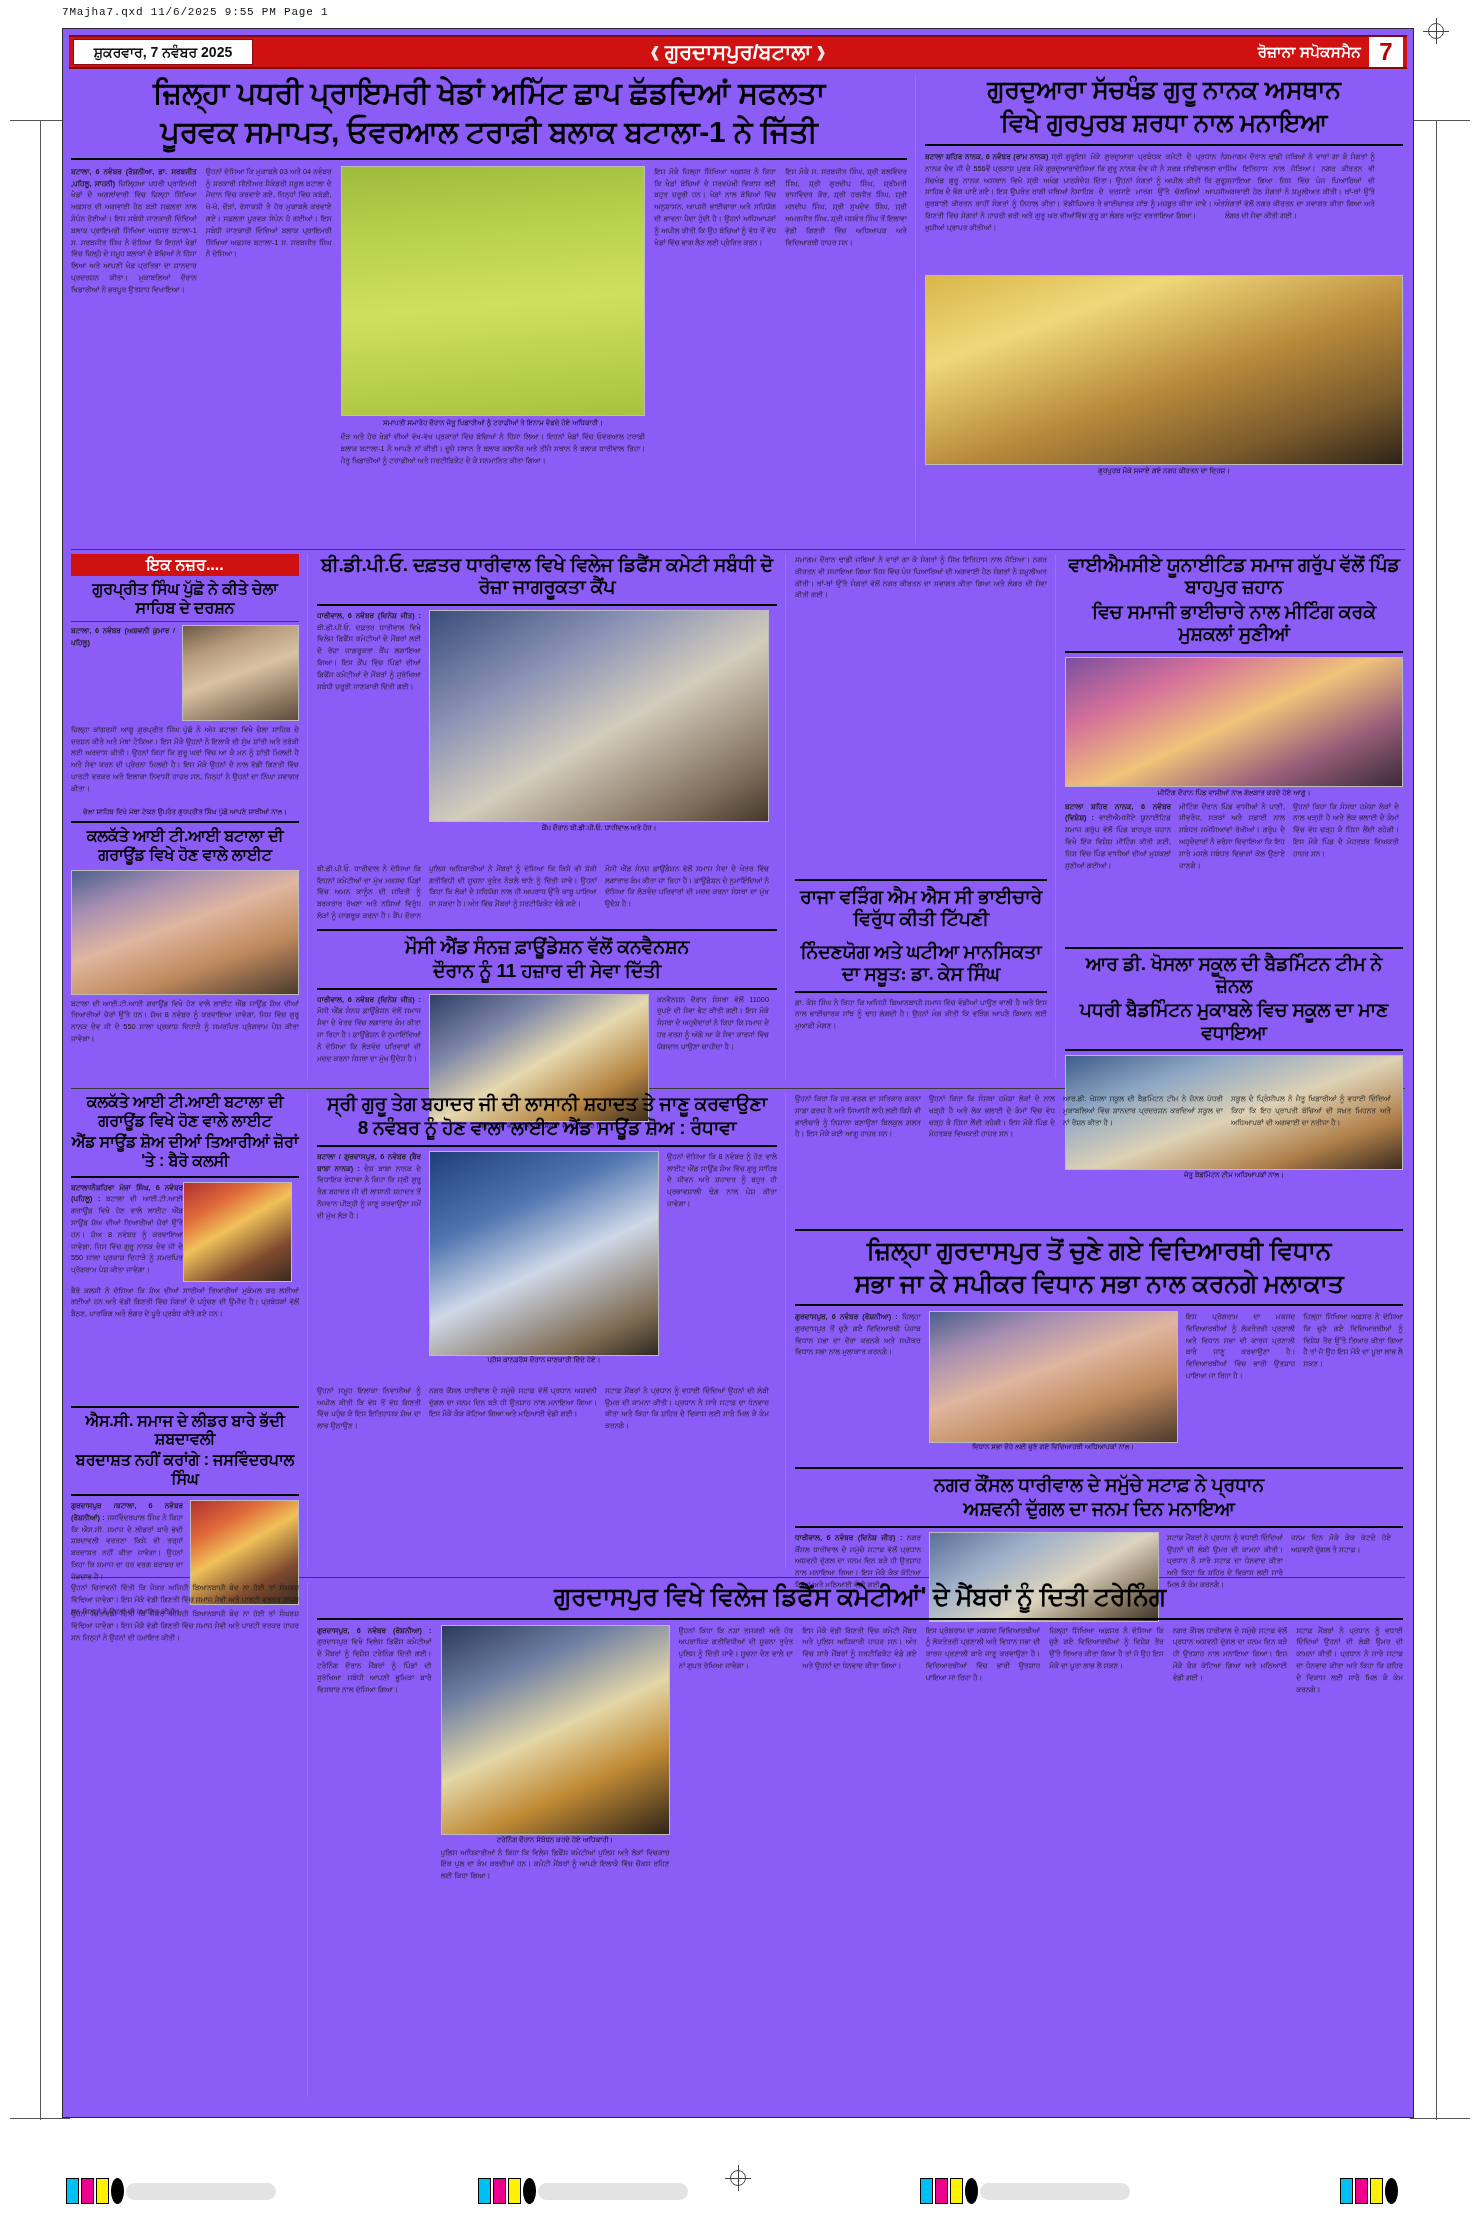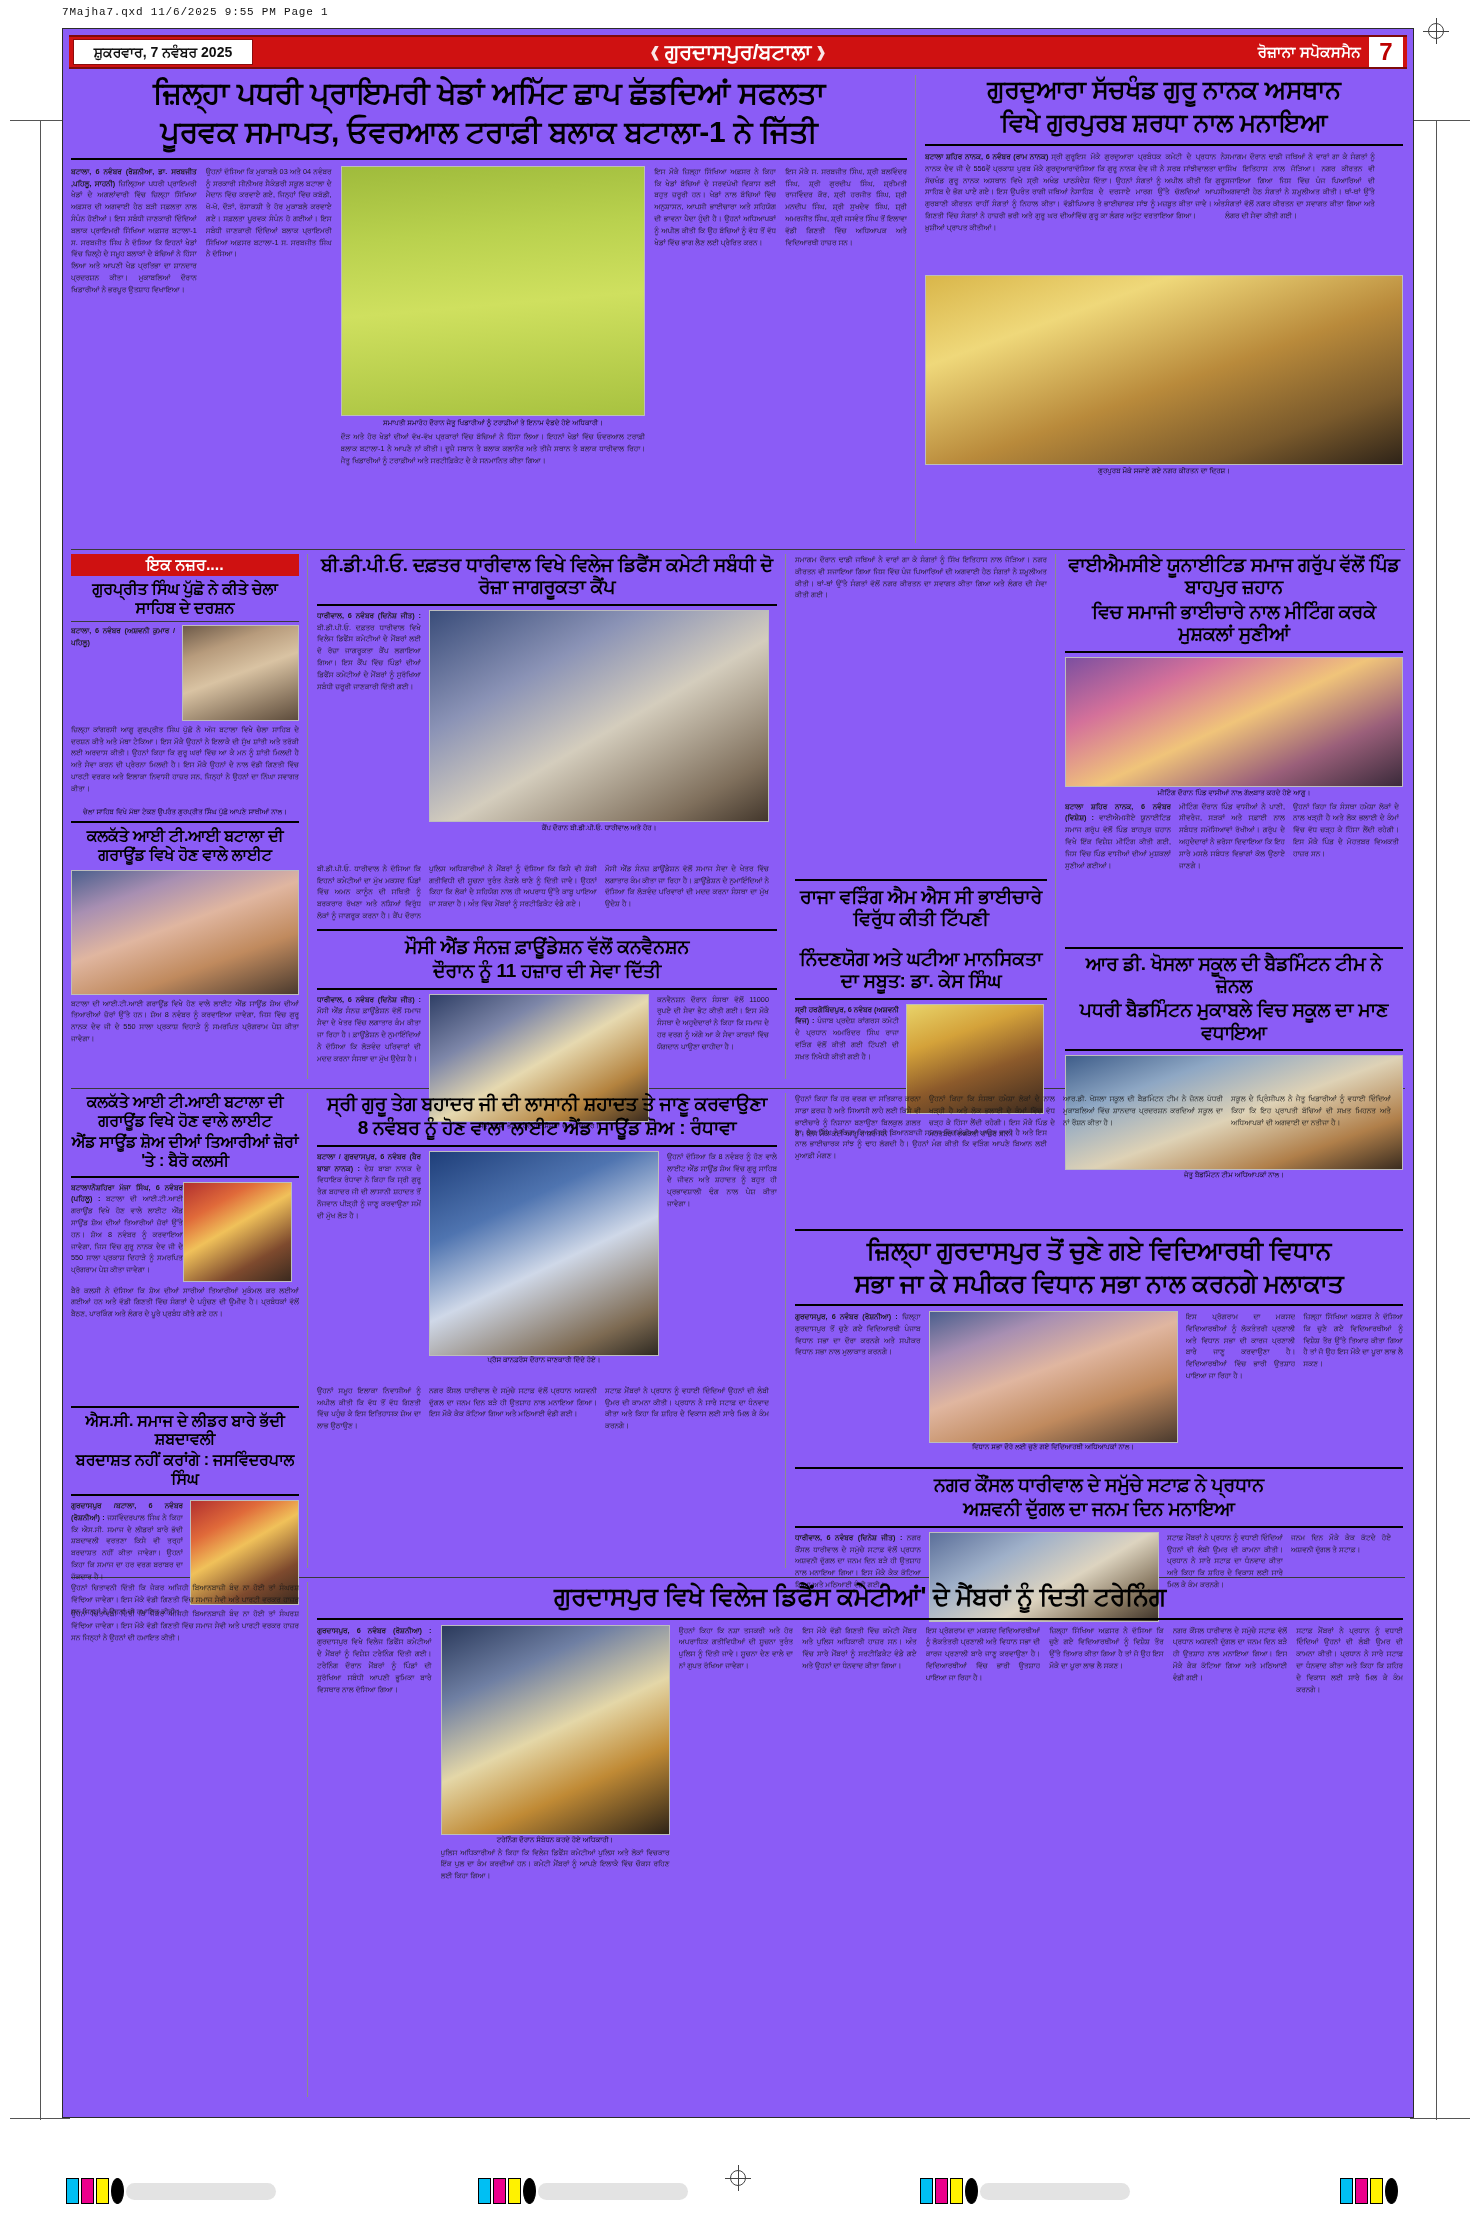--- a/index.html
+++ b/index.html
@@ -280,31 +280,22 @@
         </div>
       </div>
     </div>
 
     <div class="vrule" style="left:714px; top:0; height:525px;"></div>
 
     <div style="position:absolute; left:724px; top:0; width:252px;">
       <div class="body-col" style="height:320px;">ਸਮਾਗਮ ਦੌਰਾਨ ਢਾਡੀ ਜਥਿਆਂ ਨੇ ਵਾਰਾਂ ਗਾ ਕੇ ਸੰਗਤਾਂ ਨੂੰ ਸਿੱਖ ਇਤਿਹਾਸ ਨਾਲ ਜੋੜਿਆ। ਨਗਰ ਕੀਰਤਨ ਵੀ ਸਜਾਇਆ ਗਿਆ ਜਿਸ ਵਿੱਚ ਪੰਜ ਪਿਆਰਿਆਂ ਦੀ ਅਗਵਾਈ ਹੇਠ ਸੰਗਤਾਂ ਨੇ ਸ਼ਮੂਲੀਅਤ ਕੀਤੀ। ਥਾਂ-ਥਾਂ ਉੱਤੇ ਸੰਗਤਾਂ ਵੱਲੋਂ ਨਗਰ ਕੀਰਤਨ ਦਾ ਸਵਾਗਤ ਕੀਤਾ ਗਿਆ ਅਤੇ ਲੰਗਰ ਦੀ ਸੇਵਾ ਕੀਤੀ ਗਈ।</div>
       <div class="rule" style="margin:5px 0;"></div>
       <div class="hl hl-md">ਰਾਜਾ ਵੜਿੰਗ ਐਮ ਐਸ ਸੀ ਭਾਈਚਾਰੇ ਵਿਰੁੱਧ ਕੀਤੀ ਟਿੱਪਣੀ</div>
-      <div class="hl hl-md" style="margin-top:17px;">ਨਿੰਦਣਯੋਗ ਅਤੇ ਘਟੀਆ ਮਾਨਸਿਕਤਾ ਦਾ ਸਬੂਤ: ਡਾ. ਕੇਸ ਸਿੰਘ</div>
-      <div class="rule" style="margin:5px 0 4px;"></div>
-      <div style="display:flex; gap:7px;">
-        <div class="body-col" style="width:104px; height:120px;">
-          <span class="dateline">ਸ੍ਰੀ ਹਰਗੋਬਿੰਦਪੁਰ, 6 ਨਵੰਬਰ (ਅਸ਼ਵਨੀ ਵਿਜ) :</span>
-          <span>ਪੰਜਾਬ ਪ੍ਰਦੇਸ਼ ਕਾਂਗਰਸ ਕਮੇਟੀ ਦੇ ਪ੍ਰਧਾਨ ਅਮਰਿੰਦਰ ਸਿੰਘ ਰਾਜਾ ਵੜਿੰਗ ਵੱਲੋਂ ਕੀਤੀ ਗਈ ਟਿੱਪਣੀ ਦੀ ਸਖ਼ਤ ਨਿਖੇਧੀ ਕੀਤੀ ਗਈ ਹੈ।</span>
-        </div>
-        <div style="width:138px;">
-          <div class="photo ph-portrait" style="height:110px;"></div>
-        </div>
-      </div>
+      <div class="hl hl-md" style="margin-top:10px;font-family:Liberation Serif, serif;">ਨਿੰਦਣਯੋਗ ਅਤੇ ਘਟੀਆ ਮਾਨਸਿਕਤਾ ਦਾ ਸਬੂਤ: ਡਾ. ਕੇਸ ਸਿੰਘ</div>
+      <div class="rule" style="margin:5px 0 4px;"></div>
       <div class="body-col" style="height:55px; margin-top:3px;">ਡਾ. ਕੇਸ ਸਿੰਘ ਨੇ ਕਿਹਾ ਕਿ ਅਜਿਹੀ ਬਿਆਨਬਾਜ਼ੀ ਸਮਾਜ ਵਿੱਚ ਵੰਡੀਆਂ ਪਾਉਣ ਵਾਲੀ ਹੈ ਅਤੇ ਇਸ ਨਾਲ ਭਾਈਚਾਰਕ ਸਾਂਝ ਨੂੰ ਢਾਹ ਲੱਗਦੀ ਹੈ। ਉਹਨਾਂ ਮੰਗ ਕੀਤੀ ਕਿ ਵੜਿੰਗ ਆਪਣੇ ਬਿਆਨ ਲਈ ਮੁਆਫ਼ੀ ਮੰਗਣ।</div>
     </div>
 
     <div class="vrule" style="left:984px; top:0; height:525px;"></div>
 
     <div style="position:absolute; left:994px; top:0; width:338px;">
       <div class="hl hl-md">ਵਾਈਐਮਸੀਏ ਯੂਨਾਈਟਿਡ ਸਮਾਜ ਗਰੁੱਪ ਵੱਲੋਂ ਪਿੰਡ ਬਾਹਪੁਰ ਜ਼ਹਾਨ</div>
       <div class="hl hl-md" style="margin-top:2px;">ਵਿਚ ਸਮਾਜੀ ਭਾਈਚਾਰੇ ਨਾਲ ਮੀਟਿੰਗ ਕਰਕੇ ਮੁਸ਼ਕਲਾਂ ਸੁਣੀਆਂ</div>
       <div class="rule" style="margin:5px 0 4px;"></div>
       <div class="photo ph-women" style="height:130px;"></div>

